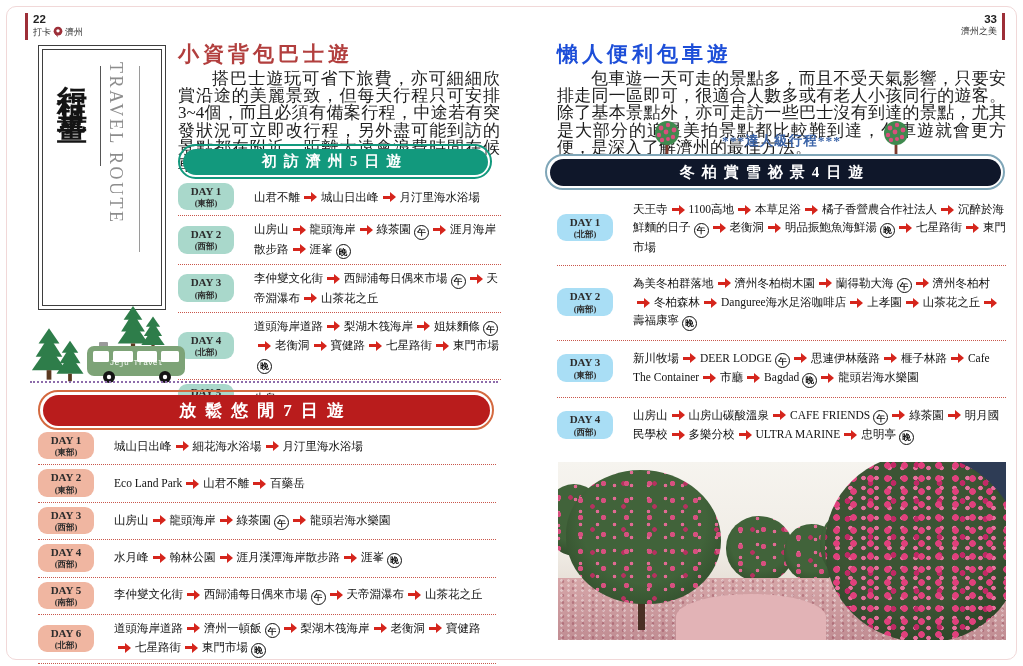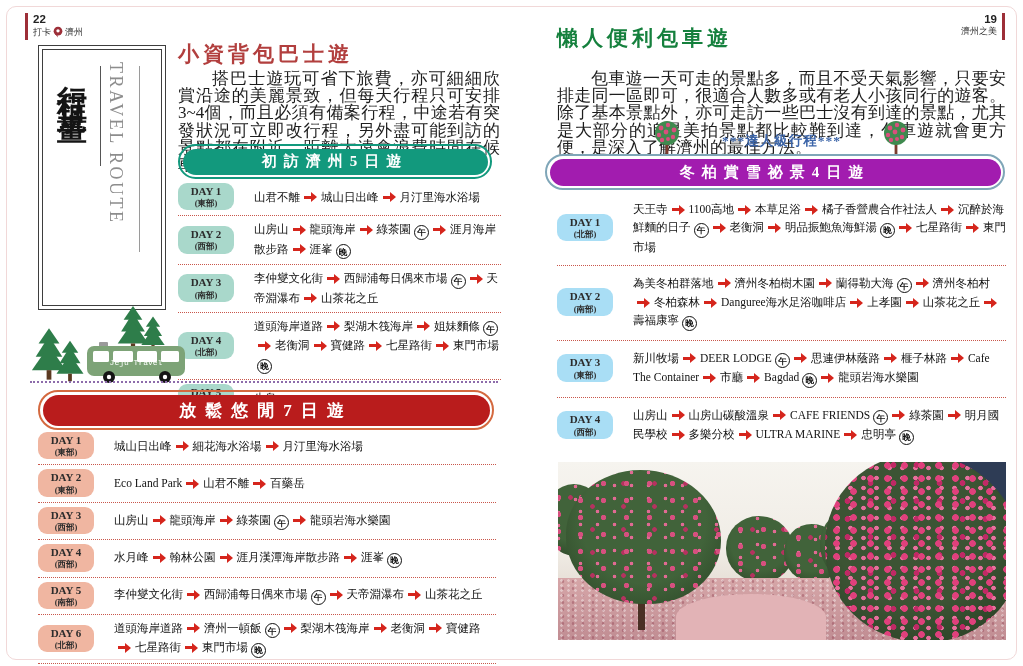--- a/index.html
+++ b/index.html
@@ -21,34 +21,34 @@
   
   .titlebox{position:absolute;left:38px;top:45px;width:128px;height:265px;border:1.5px solid #3e3e3e;padding:3px;box-sizing:border-box;background:#fff;}
   .titlebox-in{width:100%;height:100%;border:1px solid #3e3e3e;position:relative;box-sizing:border-box;}
   .tb-cn{position:absolute;left:8px;top:12px;writing-mode:vertical-rl;font-size:30px;font-weight:bold;letter-spacing:9px;color:#141414;}
   .tb-line1{position:absolute;left:57px;top:16px;width:1px;height:100px;background:#555;}
   .tb-en{position:absolute;left:62px;top:12px;writing-mode:vertical-rl;font-size:18px;color:#8d8d8d;letter-spacing:2.5px;}
   .tb-line2{position:absolute;left:96px;top:16px;width:1px;height:186px;background:#9a9a9a;}
 
   .sec-title{position:absolute;font-size:21px;font-weight:bold;letter-spacing:4px;}
   .sec-title.red{color:#b23f3e;left:178px;top:40px;}
-  .sec-title.wine{color:#15803d;left:557px;top:24px;font-family:Liberation Mono, monospace;}
+  .sec-title.wine{color:#1d4ed8;left:557px;top:40px;font-family:Liberation Mono, monospace;}
   .para{position:absolute;font-size:17px;line-height:17.2px;text-align:justify;text-indent:2em;color:#1d1d1d;}
   .para-l{left:178px;top:70px;width:322px;}
   .para-r{left:557px;top:70px;width:449px;}
 
   
   .pill{position:absolute;border-radius:999px;padding:2.5px;box-sizing:border-box;}
   .pill-in{border-radius:999px;color:#fff;text-align:center;font-weight:bold;}
   .pill.green{left:178px;top:144px;width:314px;border:2px solid #12997d;}
   .pill.green .pill-in{background:#12997d;font-size:15px;letter-spacing:7px;padding:3.5px 0;}
   .pill.orange{left:38px;top:390px;width:456px;border:2px solid #d4693f;}
   .pill.orange .pill-in{background:#b91c1c;font-size:17px;letter-spacing:9px;padding:4px 0;}
   .pill.slate{left:545px;top:154px;width:460px;border:2px solid #7fa6b8;}
-  .pill.slate .pill-in{background:#a21caf;font-size:15px;letter-spacing:7px;padding:4px 0;}
+  .pill.slate .pill-in{background:#0f172a;font-size:15px;letter-spacing:7px;padding:4px 0;}
 
   
   .days{position:absolute;}
   .days-5{left:178px;top:179px;width:323px;}
   .days-7{left:38px;top:428px;width:458px;}
   .days-4{left:557px;top:192px;width:449px;}
   .day-row{display:flex;align-items:center;padding:4px 0 5px;border-bottom:1px dotted #c9574b;}
   .day-row:last-child{border-bottom:none;}
   .days-4 .day-row{padding:8px 0 9px;}
   .day-badge{flex:0 0 56px;border-radius:9px;text-align:center;padding:2px 0;line-height:1.2;}
@@ -118,21 +118,21 @@
             <circle cx="6" cy="5.6" r="2" fill="#fff"></circle>
           <polygon points="2.5,9.5 6,13.5 4.6,8" fill="#9d2f38"></polygon>
         </svg>
         <span>濟州</span>
       </div>
     </div>
   </div>
 
   <div class="hdr hdr-right">
     <div class="hdr-txt">
-      <div class="hdr-num">19</div>
+      <div class="hdr-num">33</div>
       <div class="hdr-tag" style="justify-content:flex-end">濟州之美</div>
     </div>
     <span class="hdr-bar"></span>
   </div>
 
   <div class="titlebox">
     <div class="titlebox-in">
       <div class="tb-cn">行程規畫</div>
       <div class="tb-line1"></div>
       <div class="tb-en">TRAVEL ROUTE</div>

